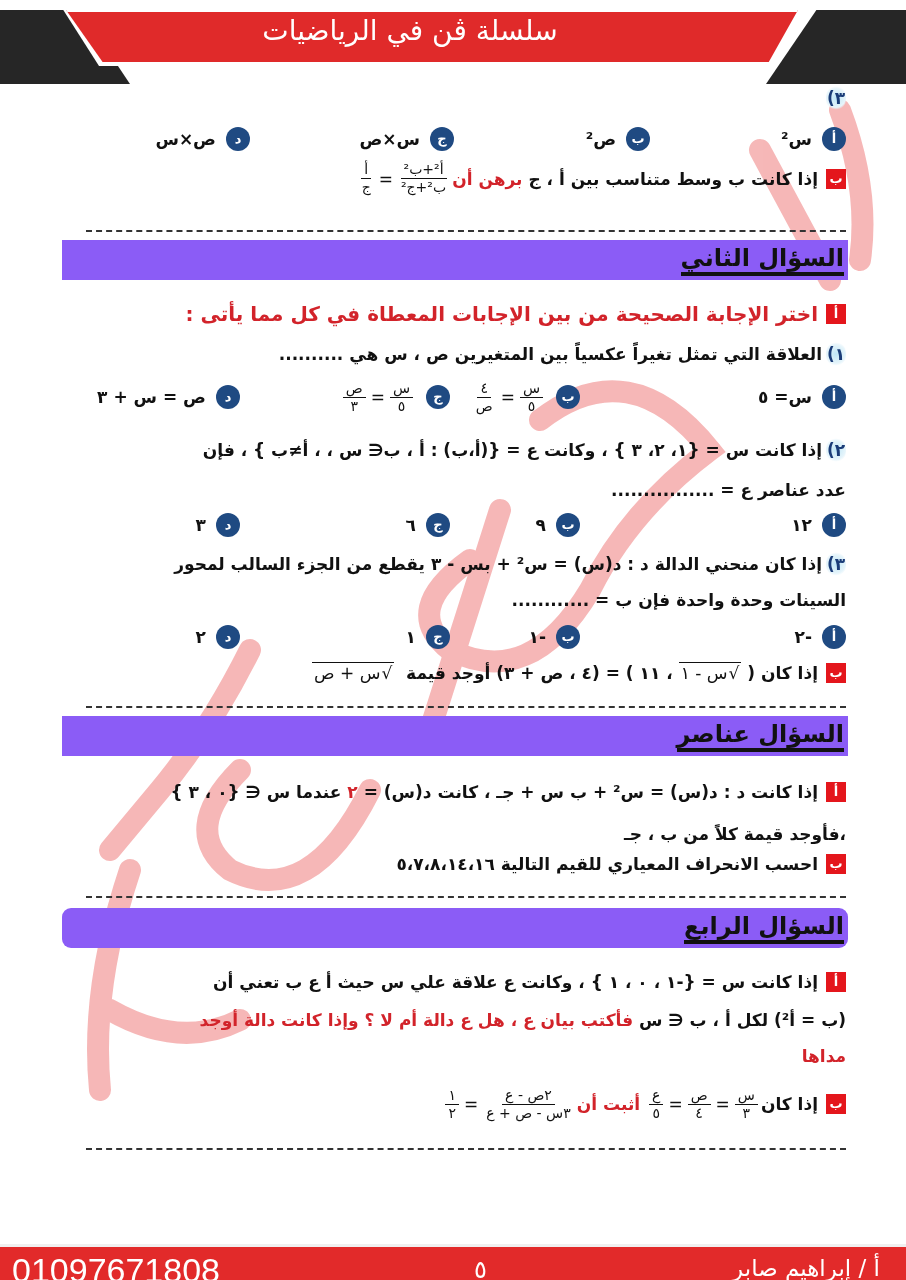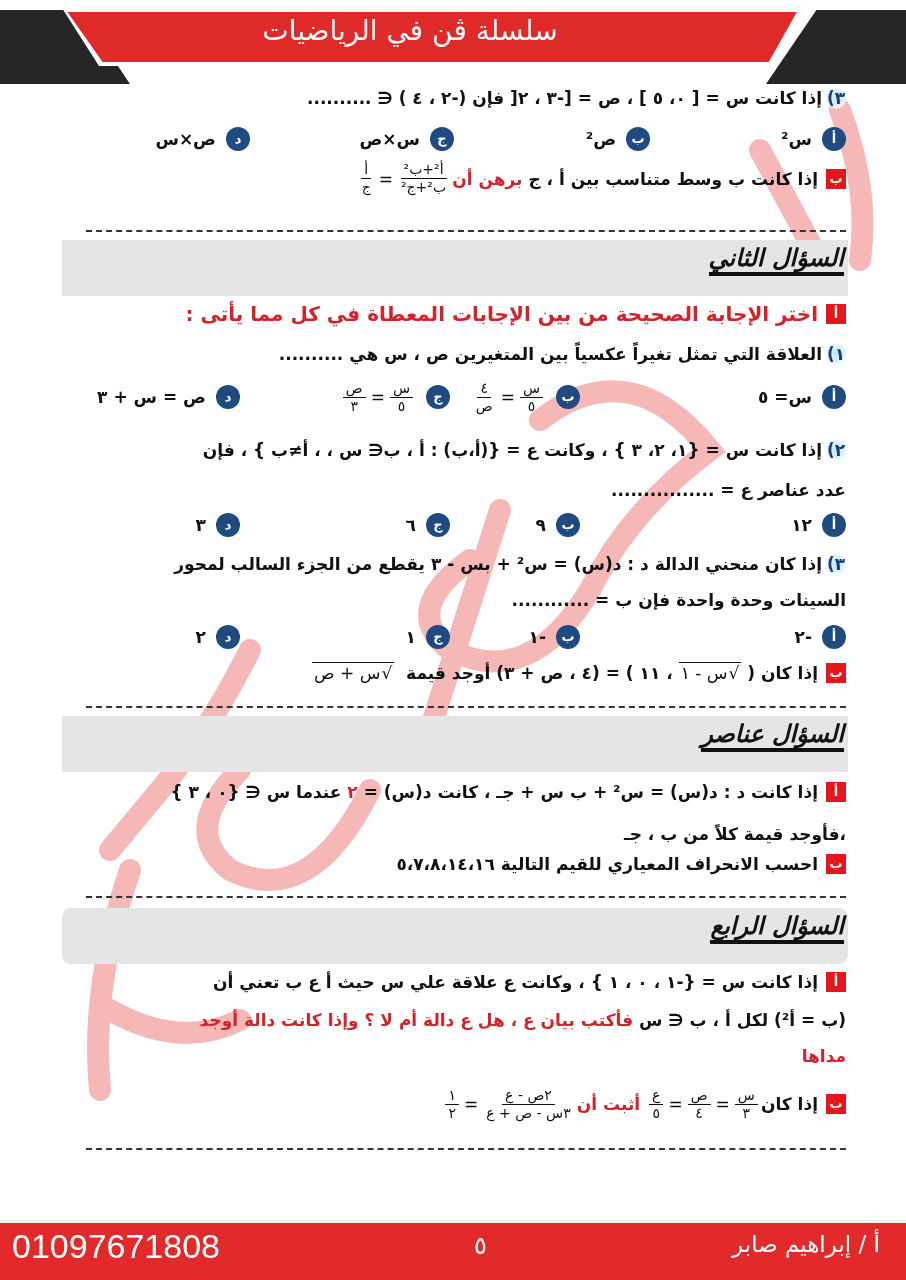--- a/index.html
+++ b/index.html
@@ -30,29 +30,29 @@
   .red-tag { display: inline-block; width: 20px; height: 20px; background: #e4161c; color: #fff; font-size: 13px; line-height: 20px; text-align: center; margin-left: 8px; font-weight: bold; flex: none; }
   .opt { display: flex; align-items: center; position: absolute; top: 0; height: 30px; }
   .bubble { width: 24px; height: 24px; border-radius: 50%; background: #1f4a82; color: #fff; font-size: 13px; line-height: 24px; text-align: center; margin-left: 10px; flex: none; font-weight: bold; }
   .opt-val { font-size: 17px; font-weight: bold; }
   .red-text { color: #d2232a; }
   .frac { display: inline-flex; flex-direction: column; align-items: center; vertical-align: middle; margin: 0 3px; font-size: 14px; line-height: 15px; font-weight: normal; }
   .frac .num { border-bottom: 1.5px solid #111; padding: 0 3px 1px; }
   .frac .den { padding: 1px 3px 0; }
   .eq { font-weight: normal; margin: 0 2px; }
   .divider { position: absolute; left: 24px; right: 0; height: 0; border-top: 2px dashed #333; }
-  .section-bar { position: absolute; left: 0; right: -2px; height: 56px; background: #e5e5e5; font-style: italic; }
+  .section-bar { position: absolute; left: 0; right: -2px; height: 40px; background: #8b5cf6; }
   .section-title { position: absolute; right: 4px; top: 4px; font-size: 24px; font-weight: bold; color: #111;
     border-bottom: 4px solid #111; line-height: 28px; letter-spacing: -1px; }
   .instruction { color: #d2232a; font-size: 20px; font-weight: bold; }
   .sqrt { border-top: 1.5px solid #111; padding: 0 2px; font-weight: normal; }
   .sqrt::before { content: "\221A"; margin-left: 1px; }
 
   
-  .footer { position: absolute; left: 0; bottom: 0; width: 906px; height: 60px; background: #e22a2a; border-top: 3px solid #f0f0f0; }
+  .footer { position: absolute; left: 0; bottom: 0; width: 906px; height: 36px; background: #e22a2a; border-top: 3px solid #f0f0f0; }
   .footer .phone { position: absolute; left: 12px; top: 4px; color: #fff; font-family: "Liberation Sans", sans-serif; font-size: 34px; }
   .footer .pnum { position: absolute; left: 474px; top: 9px; color: #fff; font-size: 24px; }
   .footer .author { position: absolute; right: 26px; top: 8px; color: #fff; font-size: 23px; }
 </style>
 </head>
 <body>
 
 <div class="banner">
   <div class="black-left"></div>
   <div class="black-right"></div>
@@ -71,21 +71,20 @@
     <path d="M180 560 Q140 640 90 700 L40 760"></path>
     <path d="M60 780 Q20 900 30 1000"></path>
     <path d="M40 920 Q110 960 170 930"></path>
   </g>
 </svg>
 
 <div class="content">
 
   <div class="row" style="top:2px;">
     <span class="qnum">٣)</span>
-    <span>إذا كانت س = [ ٠، ٥ ] ، ص = [-٣ ، ٢[  فإن (-٢ ، ٤ ) ∈ ..........</span>
   </div>
   <div class="row" style="top:40px; height:30px;">
     <div class="opt" style="right:0;">
       <span class="bubble">أ</span>
       <span class="opt-val">س²</span>
     </div>
     <div class="opt" style="right:196px;">
       <span class="bubble">ب</span>
       <span class="opt-val">ص²</span>
     </div>

